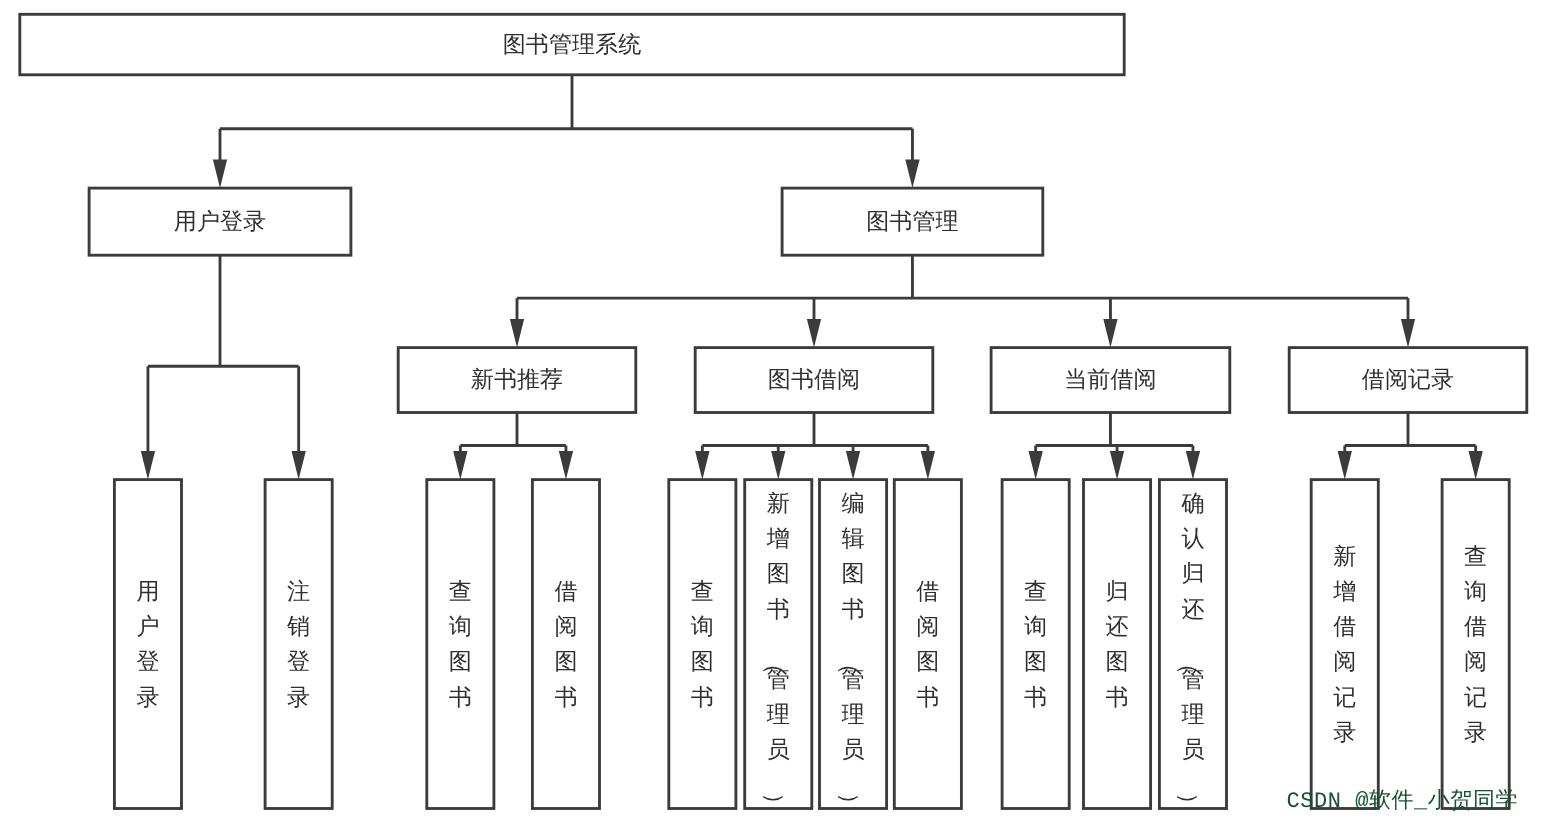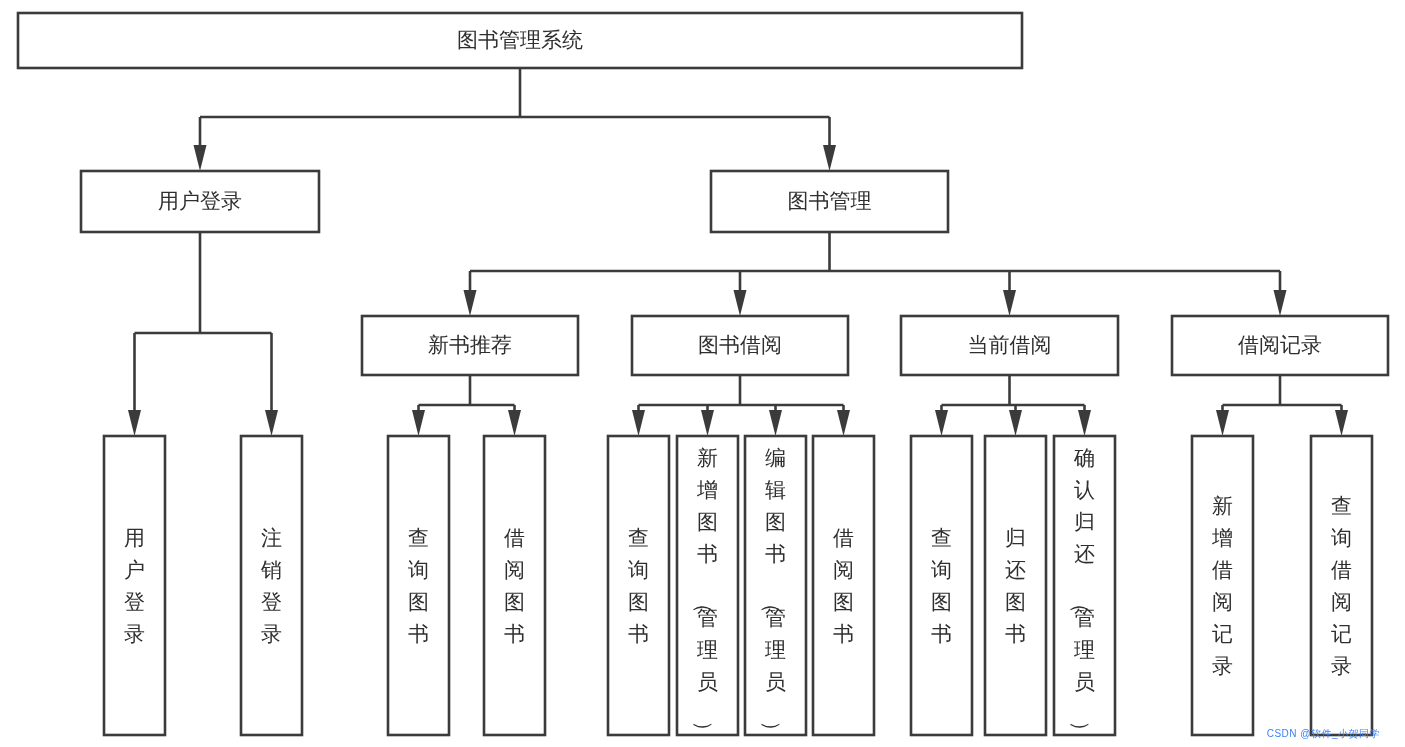--- a/index.html
+++ b/index.html
@@ -53,23 +53,23 @@
   .node-label-v {
     font-family: "Liberation Sans", "DejaVu Sans", sans-serif;
     font-size: 21px;
     fill: #2f2f2f;
     text-anchor: middle;
   }
   .watermark-text {
     position: absolute;
     right: 8px;
     bottom: 6px;
-    font-family: Liberation Sans, sans-serif;
-    font-size: 10px;
-    color: #3b82f6;
+    font-family: Liberation Mono, monospace;
+    font-size: 20px;
+    color: #14532d;
     white-space: nowrap;
     letter-spacing: 0.5px;
   }
 </style>
 </head>
 <body>
 
 <div id="diagram-root">
   <svg class="diagram-canvas" id="diagram-canvas" viewBox="0 0 1405 747" xmlns="http://www.w3.org/2000/svg">
     <g id="edges-layer">

